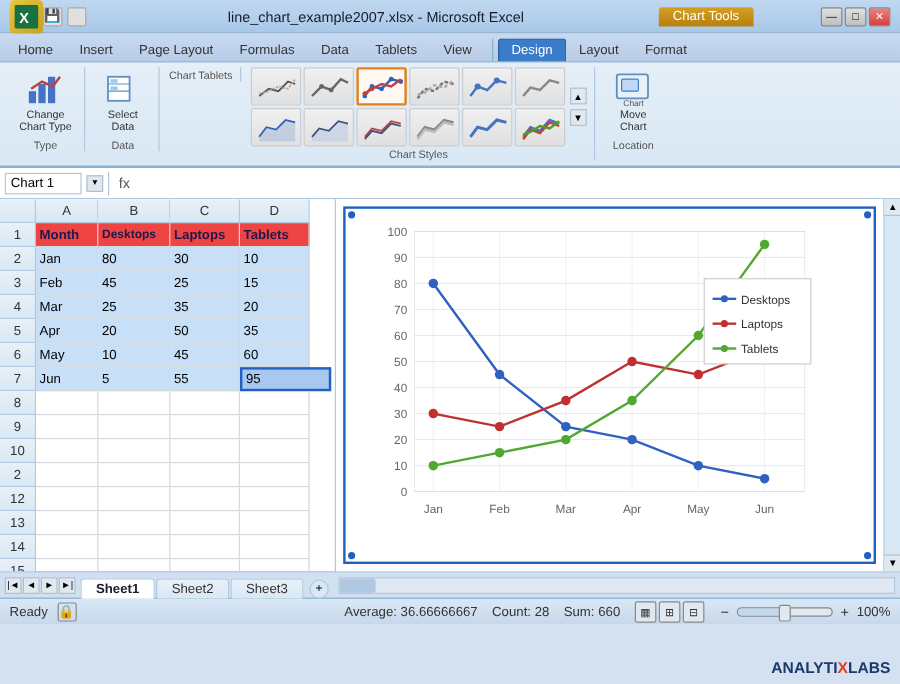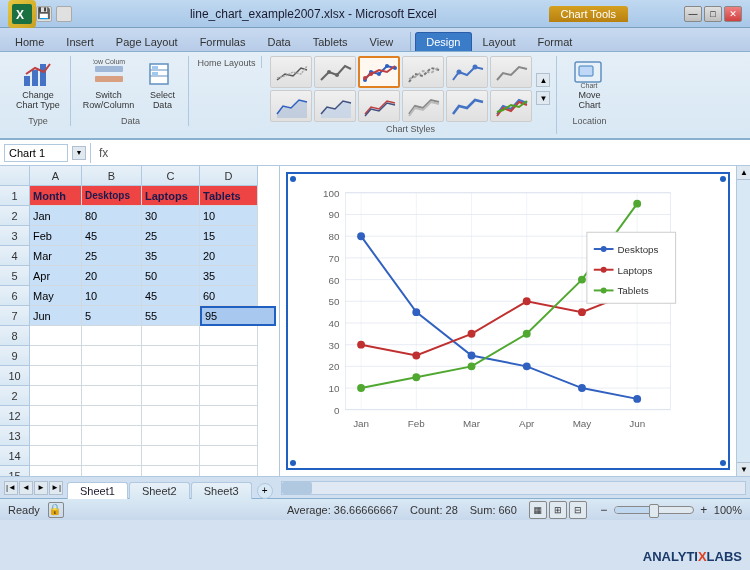--- a/index.html
+++ b/index.html
@@ -42,21 +42,21 @@
     .sheet-row { display: flex; }
     .row-header { width: 30px; background: linear-gradient(to bottom, #e8f0f8, #d8e8f4); border-right: 1px solid #b0c8e0; border-bottom: 1px solid #b0c8e0; text-align: center; font-size: 11px; color: #333; height: 20px; display: flex; align-items: center; justify-content: center; }
     .cell { border-right: 1px solid #d0d8e0; border-bottom: 1px solid #d0d8e0; height: 20px; display: flex; align-items: center; padding: 0 3px; font-size: 11px; overflow: hidden; }
     .cell.header-cell { font-weight: bold; background: #ef4444; color: #1a1a4e; }
     .cell.selected { background: #c8dff8; }
     .cell.last-selected { background: #a8c8f0; border: 2px solid #2060c0; }
 
     
     .status-bar { height: 22px; background: linear-gradient(to bottom, #d8e8f4, #c8d8ec); border-top: 1px solid #8ab0d0; display: flex; align-items: center; padding: 0 8px; gap: 4px; font-size: 11px; color: #333; }
     .sheet-tab { padding: 2px 12px; background: linear-gradient(to bottom, #e8f0f8, #d8e8f4); border: 1px solid #b0c8e0; border-bottom: none; border-radius: 3px 3px 0 0; font-size: 11px; cursor: pointer; color: #333; }
-    .sheet-tab.active { background: white; font-weight: 400; color: #1a1a2e; }
+    .sheet-tab.active { background: white; font-weight: 700; color: #1a1a2e; }
   </style>
 </head>
 <body>
 
 <div class="title-bar">
   <div class="title-icon">
     <svg width="20" height="20" viewBox="0 0 20 20">
       <rect width="20" height="20" rx="2" fill="#1a7040"></rect>
       <text x="4" y="15" font-size="12" fill="white" font-weight="bold">X</text>
     </svg>
@@ -107,45 +107,35 @@
         </div>
       </div>
       <div class="ribbon-group-label">Type</div>
     </div>
 
     <div class="ribbon-group">
       <div class="ribbon-group-content">
         <div class="ribbon-btn">
           <div class="ribbon-btn-icon">
             <svg width="32" height="32" viewBox="0 0 32 32">
-              <rect x="2" y="8" width="28" height="6" fill="#a0b8d8" rx="1"></rect>
-              <rect x="2" y="18" width="28" height="6" fill="#d8a080" rx="1"></rect>
-              <text x="16" y="6" font-size="7" text-anchor="middle" fill="#555">Row Column</text>
-            </svg>
-          </div>
-          <div class="ribbon-btn-label">Switch<br>Row/Column</div>
-        </div>
-        <div class="ribbon-btn">
-          <div class="ribbon-btn-icon">
-            <svg width="32" height="32" viewBox="0 0 32 32">
               <rect x="4" y="6" width="18" height="20" fill="white" stroke="#6090c0" stroke-width="1.5"></rect>
               <line x1="4" y1="12" x2="22" y2="12" stroke="#6090c0" stroke-width="1"></line>
               <line x1="4" y1="18" x2="22" y2="18" stroke="#6090c0" stroke-width="1"></line>
               <rect x="6" y="8" width="6" height="3" fill="#a0c8f0"></rect>
               <rect x="6" y="14" width="6" height="3" fill="#a0c8f0"></rect>
             </svg>
           </div>
           <div class="ribbon-btn-label">Select<br>Data</div>
         </div>
       </div>
       <div class="ribbon-group-label">Data</div>
     </div>
 
     <div class="ribbon-group">
-      <div class="ribbon-group-label">Home Layouts</div>
+      <div class="ribbon-group-label">Chart Tablets</div>
     </div>
 
     <div class="ribbon-group" style="min-width:280px;">
       <div style="display:flex;gap:2px;align-items:center;">
         <div style="display:flex;flex-direction:column;gap:2px;">
 
           <div style="display:flex;gap:2px;">
             <div class="chart-style-item">
               <svg width="36" height="24" viewBox="0 0 36 24">
                 <polyline points="4,20 12,14 20,16 28,8 34,10" stroke="#555" stroke-width="1.5" fill="none"></polyline>

